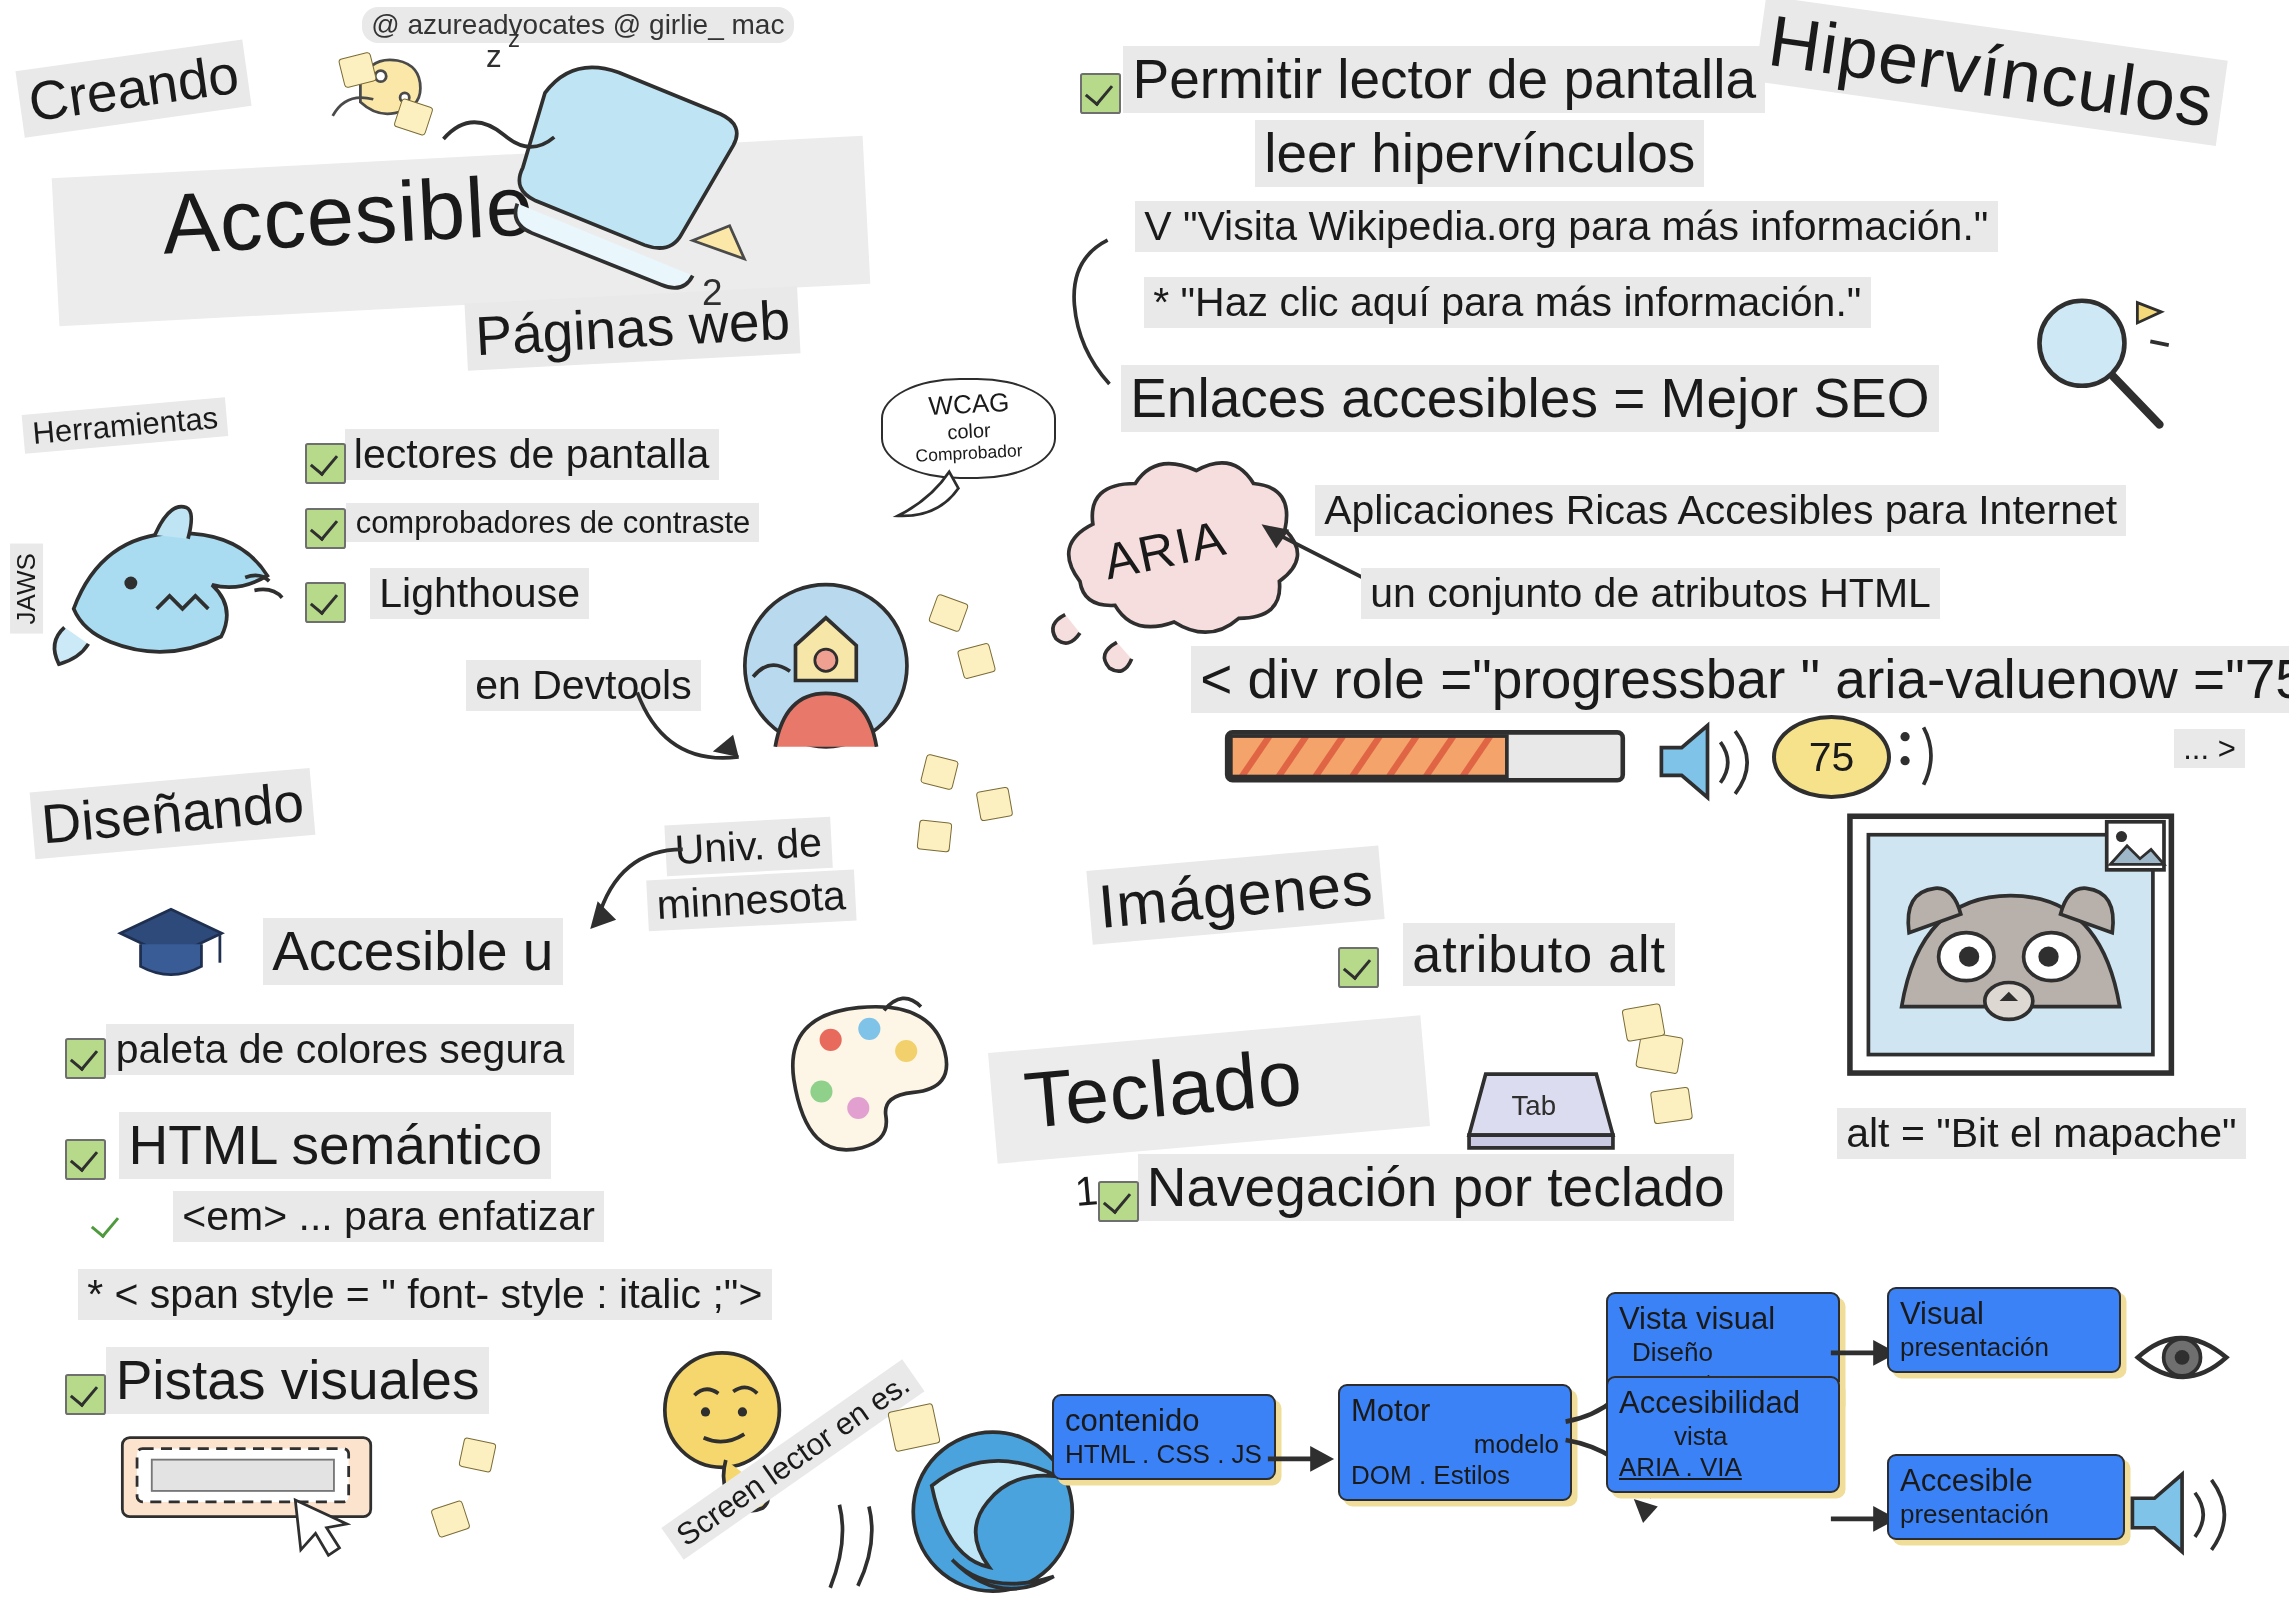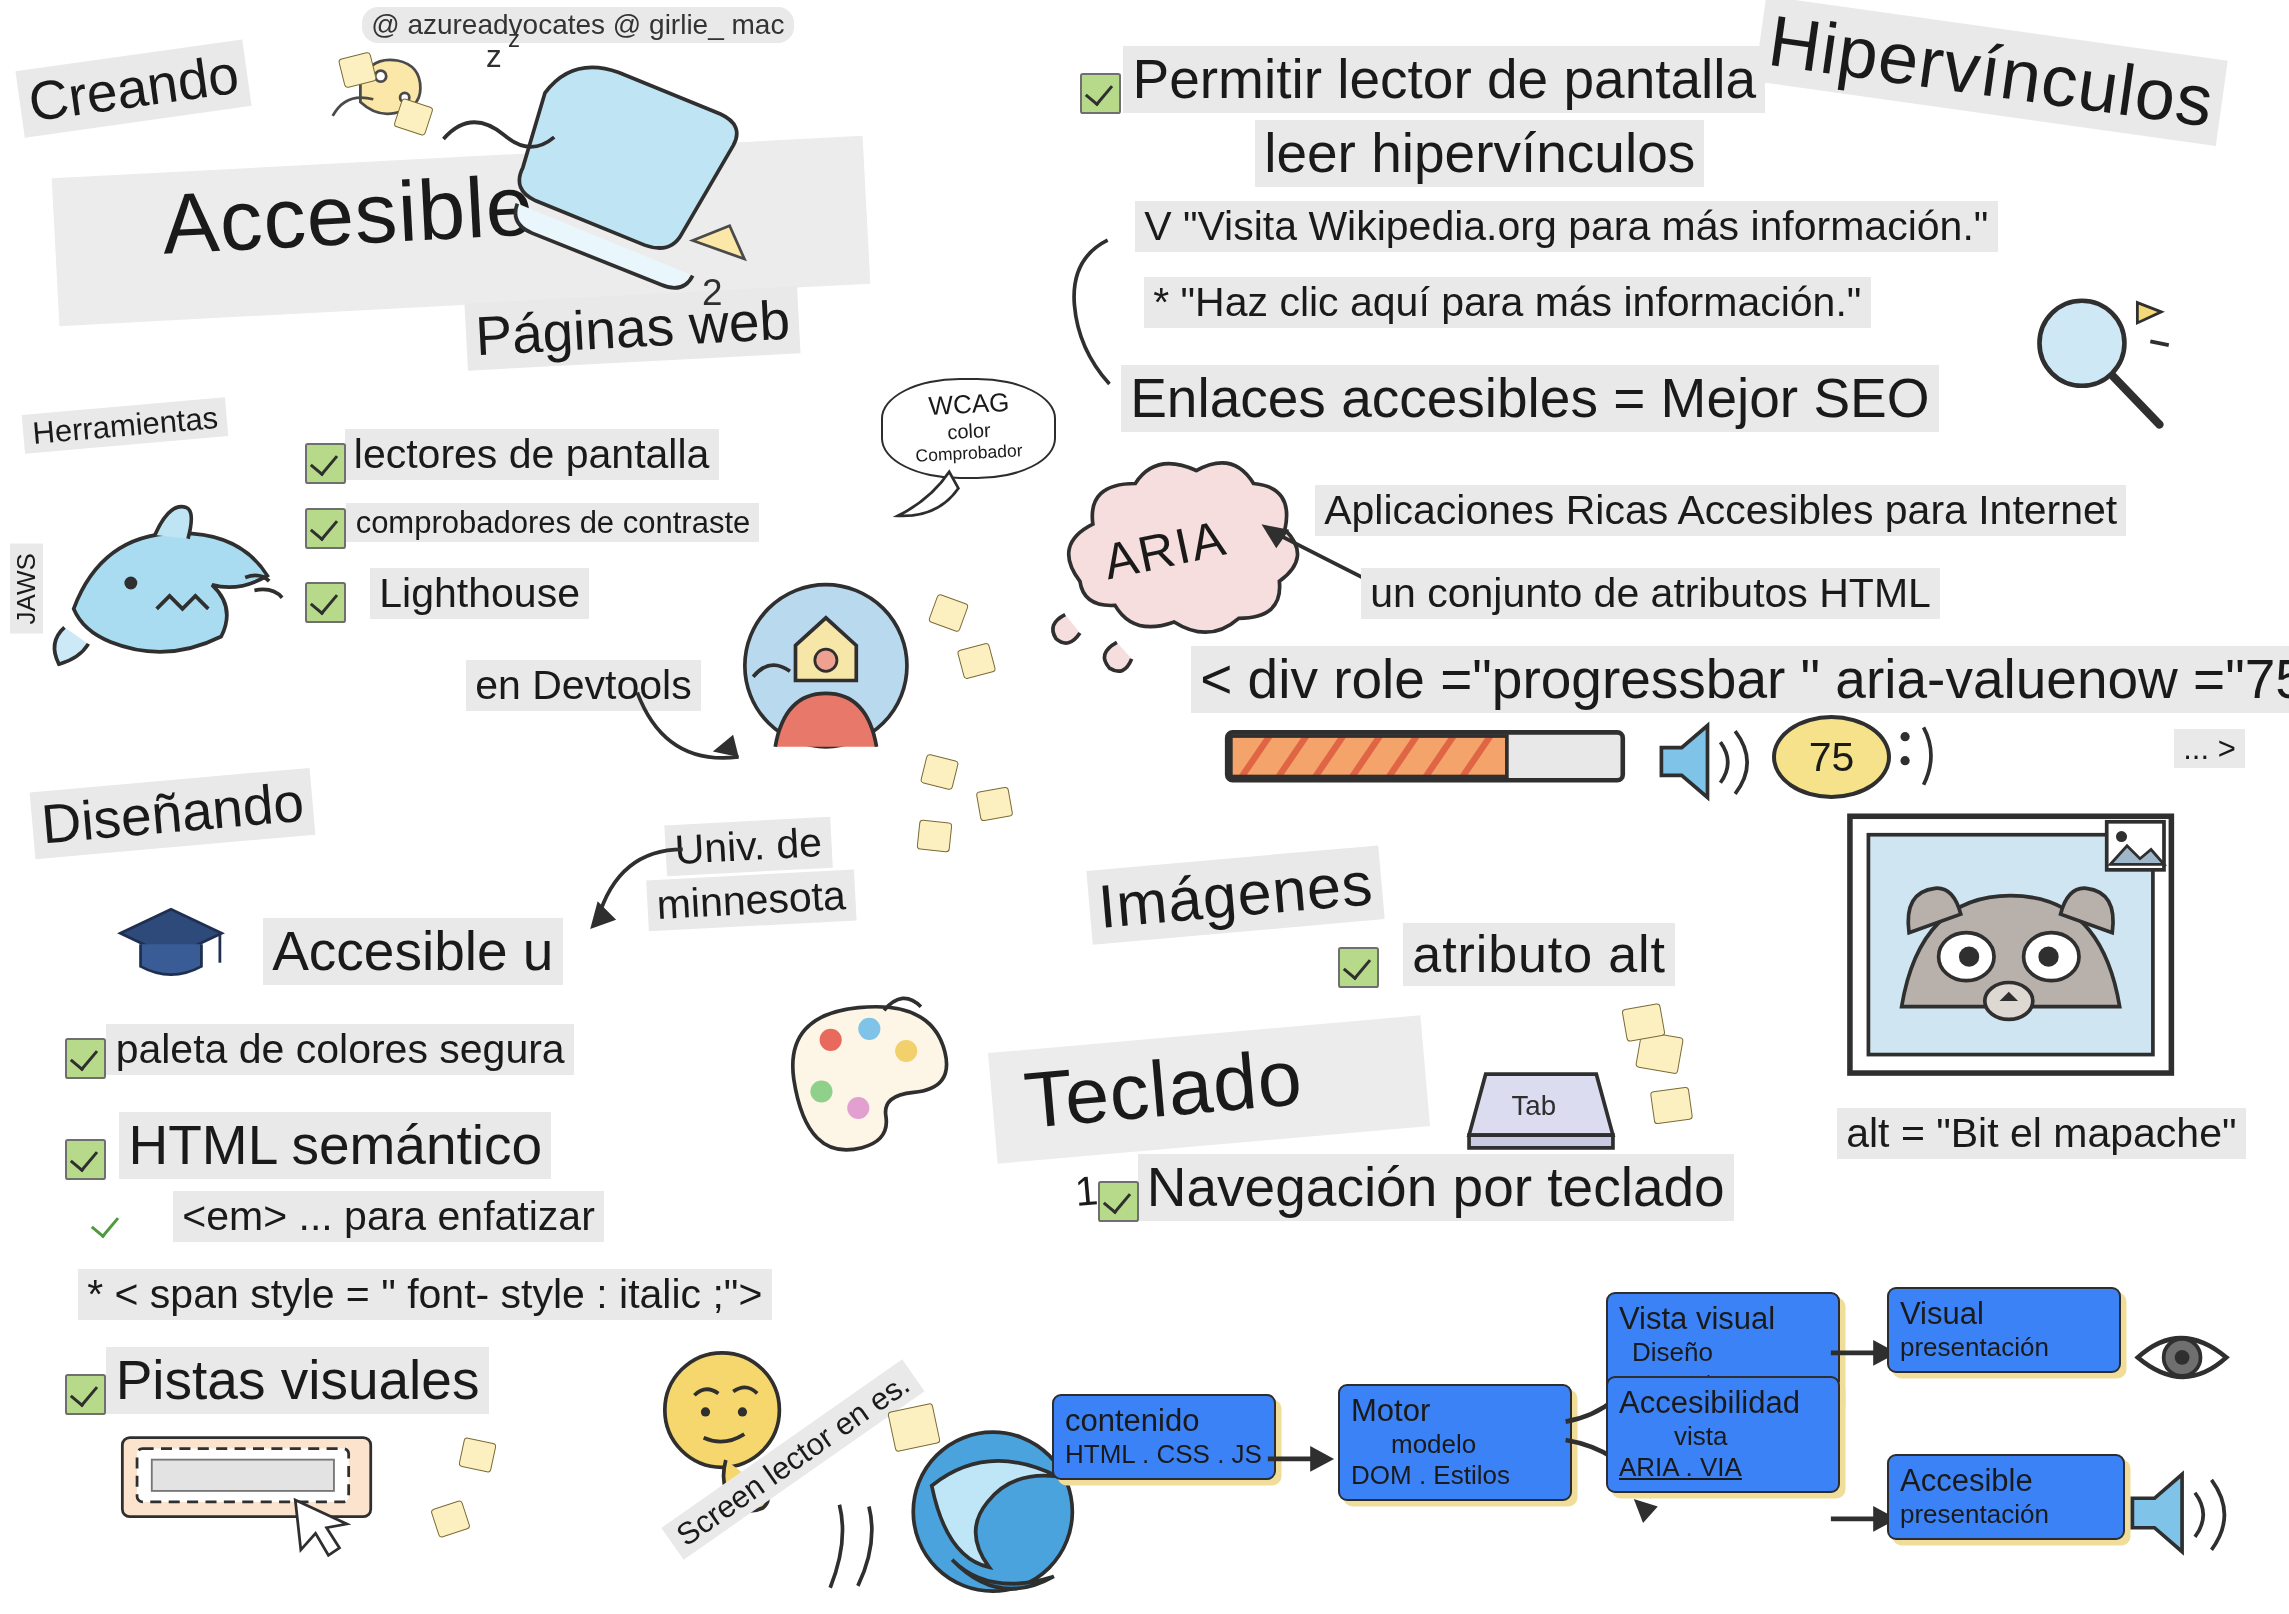--- a/index.html
+++ b/index.html
@@ -409,21 +409,21 @@
     <div class="line2">HTML . CSS . JS</div>
   </div>
 
   <svg class="abs" style="left:1264px;top:1435px;" width="74" height="46" viewBox="0 0 80 50">
     <path d="M4 26 h56" stroke="#2f2f2f" stroke-width="5"></path>
     <path d="M76 26 l-26 -14 v28z" fill="#2f2f2f"></path>
   </svg>
 
   <div class="abs note-box" style="left:1338px;top:1384px;width:208px;">
     <div class="line1">Motor</div>
-    <div class="line2" style="margin-left:40px;">modelo</div>
+    <div class="line2" style="margin-left:40px;text-align:right;">modelo</div>
     <div class="line2">DOM . Estilos</div>
   </div>
 
   <svg class="abs" style="left:1560px;top:1311px;" width="120" height="212" viewBox="0 0 130 230">
     <path d="M6 120 q60 -10 94 -76" stroke="#2f2f2f" stroke-width="5" fill="none"></path>
     <path d="M106 34 l-8 28 l26 -8z" fill="#2f2f2f"></path>
     <path d="M6 140 q60 10 94 62" stroke="#2f2f2f" stroke-width="5" fill="none"></path>
     <path d="M106 212 l-26 -8 l10 26z" fill="#2f2f2f"></path>
   </svg>
 

